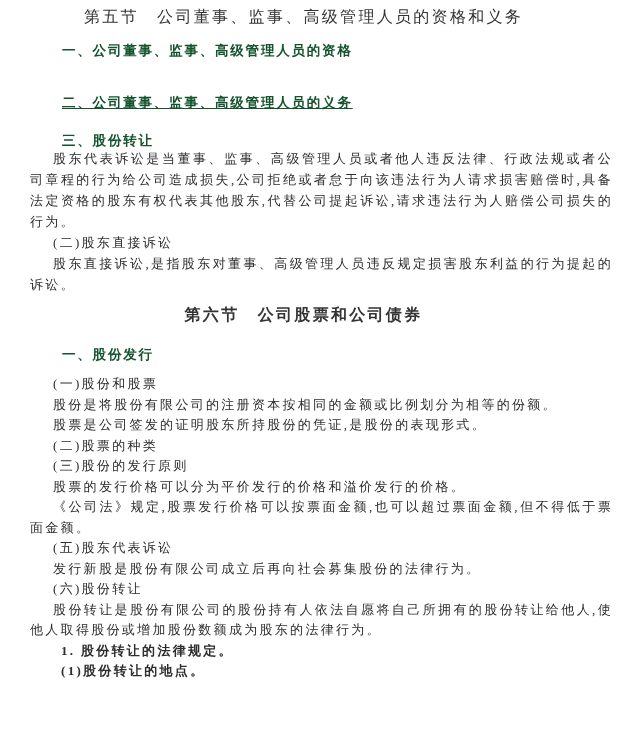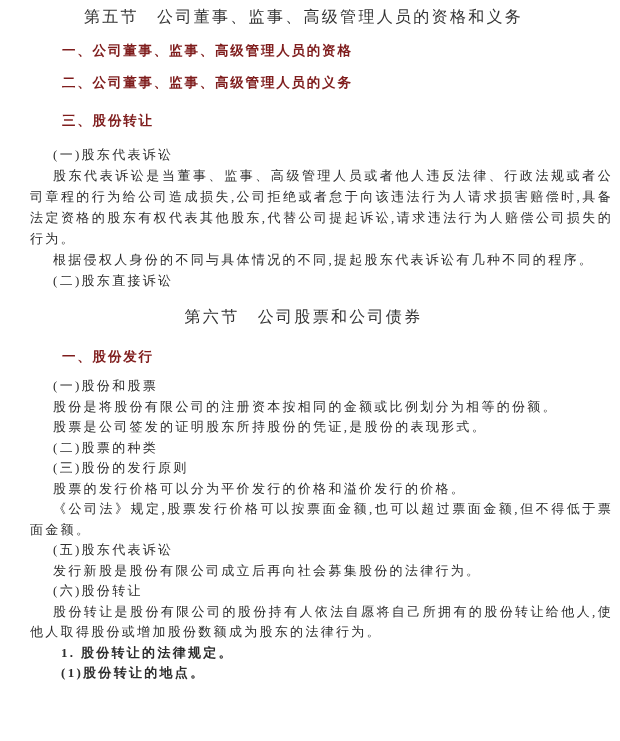--- a/index.html
+++ b/index.html
@@ -28,56 +28,55 @@
     padding-right: 36px;
     font-weight: normal;
     margin: 0;
   }
   .h3 {
     font-family: "Liberation Sans", "DejaVu Sans", sans-serif;
     font-weight: bold;
     font-size: 13.5px;
     line-height: 14px;
     letter-spacing: 1.8px;
-    color: #7f1d1d;
+    color: #14532d;
     margin: 0 0 0 32px;
   }
   .p {
     font-size: 13px;
     line-height: 21px;
     letter-spacing: 2.3px;
     text-align: justify;
     text-indent: 23px;
     margin: 0;
     color: #2d2d2d;
   }
   .p6 { line-height: 20.5px; }
   .item { text-indent: 31px; font-weight: bold; }
   .mt16 { margin-top: 16px; }
   .mt24 { margin-top: 24px; }
-  .mt26 { margin-top: 18px; }
+  .mt26 { margin-top: 38px; text-decoration: underline; }
   .mt22 { margin-top: 22px; }
   .mt12 { margin-top: 12px; }
-  .mt9  { margin-top: 15px; }
+  .mt9  { margin-top: 9px; font-weight: bold; }
 </style>
 </head>
 <body>
 
 <div class="page">
 
   <div class="sect-title">第五节　公司董事、监事、高级管理人员的资格和义务</div>
 
   <div class="h3 mt16">一、公司董事、监事、高级管理人员的资格</div>
   <div class="h3 mt26">二、公司董事、监事、高级管理人员的义务</div>
   <div class="h3 mt24">三、股份转让</div>
 
-  <p class="p mt16">(一)股东代表诉讼</p>
   <p class="p">股东代表诉讼是当董事、监事、高级管理人员或者他人违反法律、行政法规或者公司章程的行为给公司造成损失,公司拒绝或者怠于向该违法行为人请求损害赔偿时,具备法定资格的股东有权代表其他股东,代替公司提起诉讼,请求违法行为人赔偿公司损失的行为。</p>
-  <p class="p">根据侵权人身份的不同与具体情况的不同,提起股东代表诉讼有几种不同的程序。</p>
   <p class="p">(二)股东直接诉讼</p>
+  <p class="p">股东直接诉讼,是指股东对董事、高级管理人员违反规定损害股东利益的行为提起的诉讼。</p>
 
   <div class="sect-title mt9">第六节　公司股票和公司债券</div>
 
   <div class="h3 mt22">一、股份发行</div>
 
   <p class="p p6 mt12">(一)股份和股票</p>
   <p class="p p6">股份是将股份有限公司的注册资本按相同的金额或比例划分为相等的份额。</p>
   <p class="p p6">股票是公司签发的证明股东所持股份的凭证,是股份的表现形式。</p>
   <p class="p p6">(二)股票的种类</p>
   <p class="p p6">(三)股份的发行原则</p>

